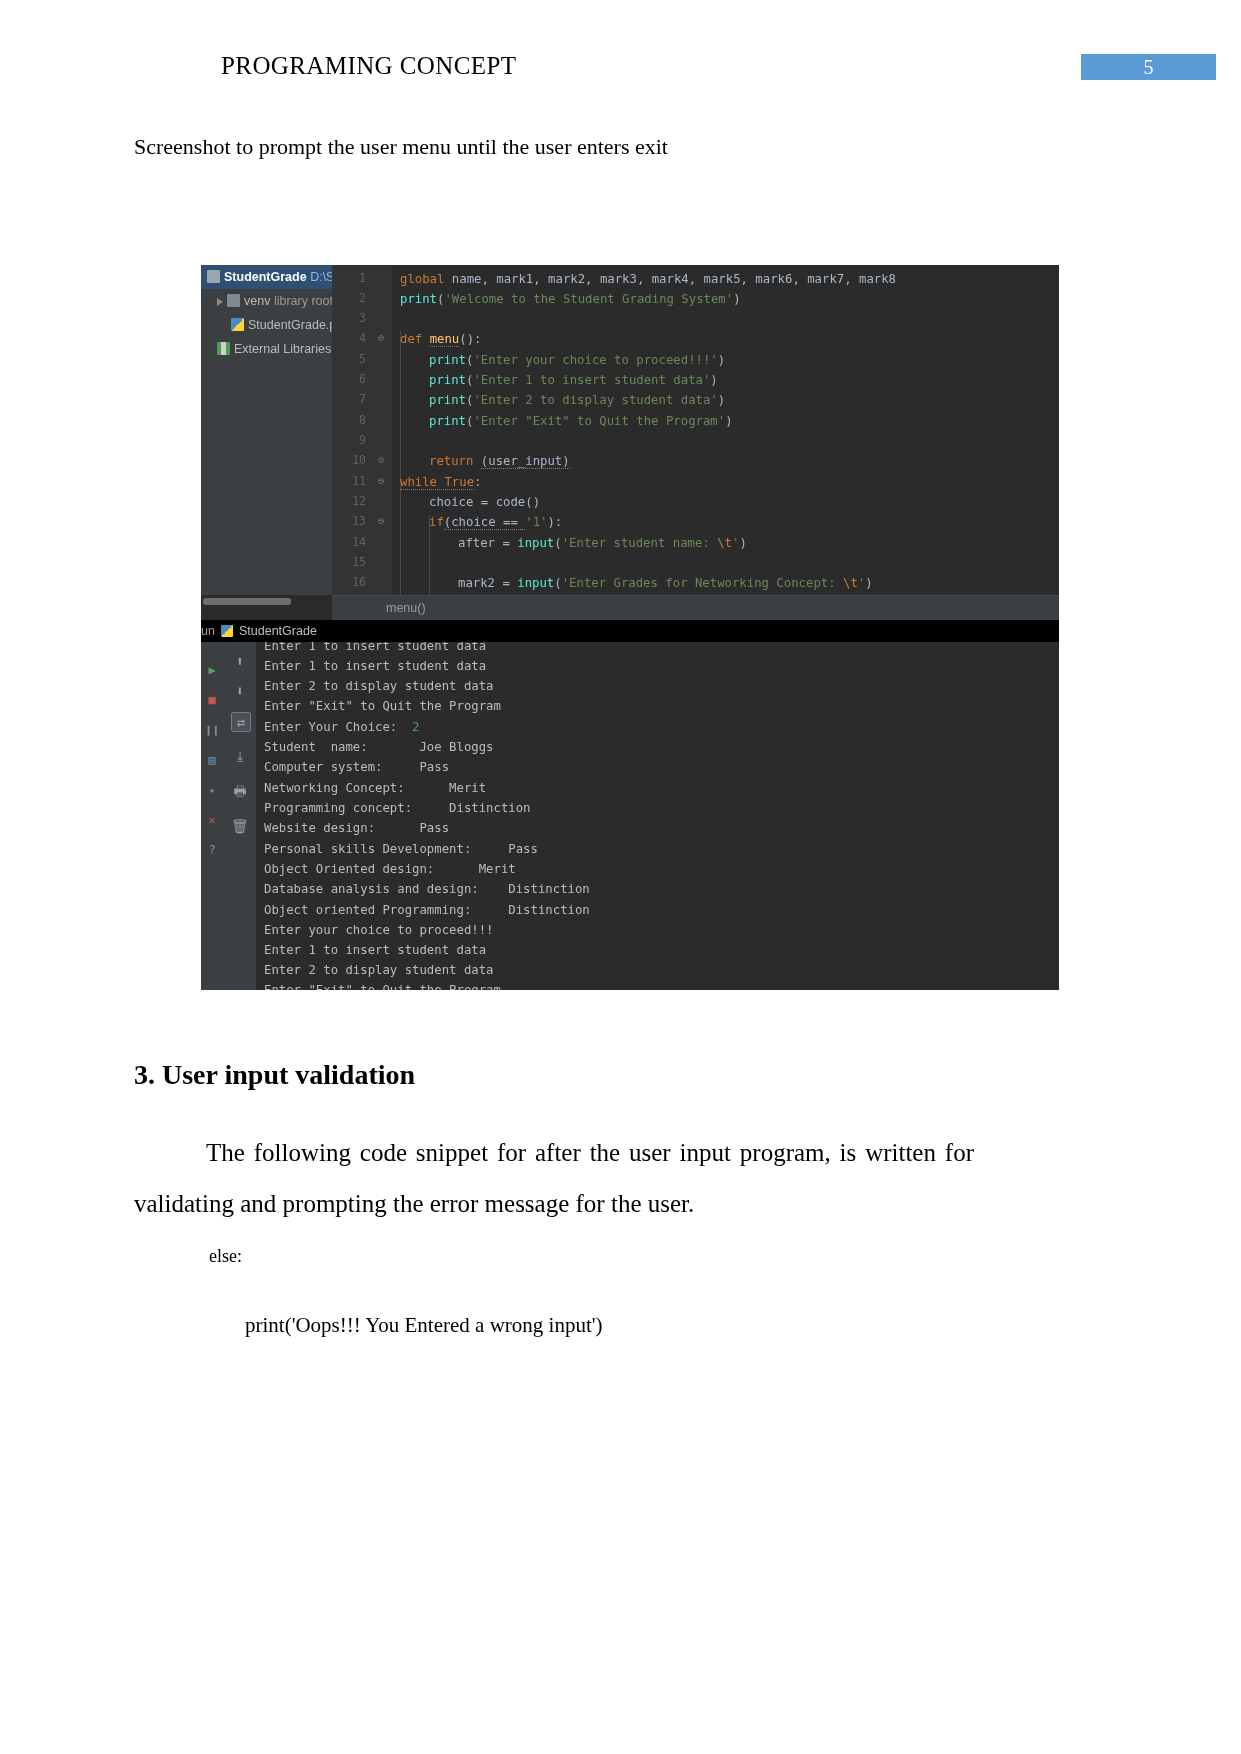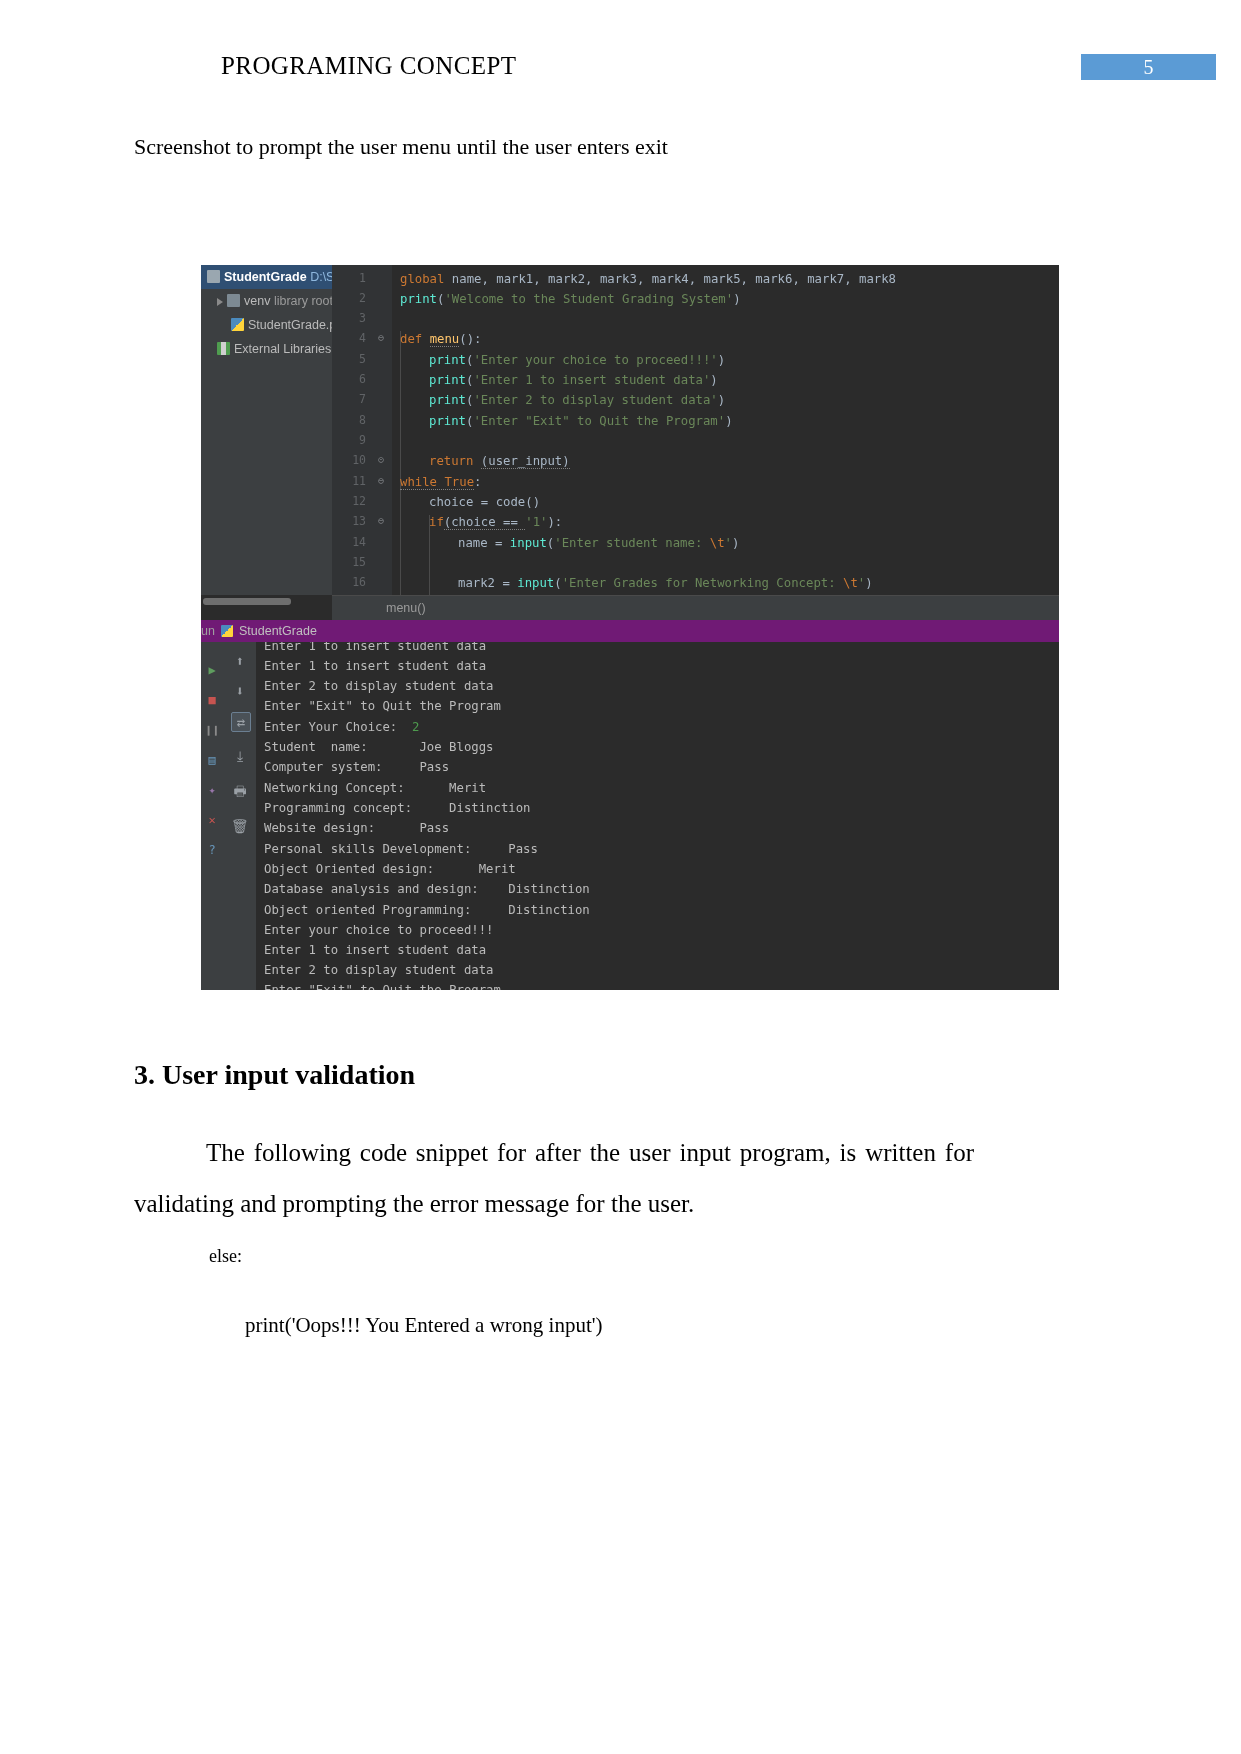--- a/index.html
+++ b/index.html
@@ -261,21 +261,21 @@
     left: 0; top: 355px;
     width: 858px;
     height: 370px;
     background: #2b2b2b;
   }
   .run-tab-bar {
     position: absolute;
     left: 0; top: 0;
     width: 858px;
     height: 22px;
-    background: #701a75;
+    background: #000000;
   }
   .run-tab-label {
     position: absolute;
     left: 0px;
     top: 0;
     font-family: "Liberation Sans", sans-serif;
     font-size: 12.5px;
     line-height: 22px;
     color: #a0a0a0;
     white-space: nowrap;
@@ -422,21 +422,21 @@
       <div class="cl" style="top:44px;  left:8px;"></div>
       <div class="cl" style="top:64px;  left:8px;"><span class="kw">def </span><span class="met wavy">menu</span><span class="plain">():</span></div>
       <div class="cl" style="top:85px;  left:37px;"><span class="fn">print</span><span class="plain">(</span><span class="str">'Enter your choice to proceed!!!'</span><span class="plain">)</span></div>
       <div class="cl" style="top:105px; left:37px;"><span class="fn">print</span><span class="plain">(</span><span class="str">'Enter 1 to insert student data'</span><span class="plain">)</span></div>
       <div class="cl" style="top:125px; left:37px;"><span class="fn">print</span><span class="plain">(</span><span class="str">'Enter 2 to display student data'</span><span class="plain">)</span></div>
       <div class="cl" style="top:146px; left:37px;"><span class="fn">print</span><span class="plain">(</span><span class="str">'Enter "Exit" to Quit the Program'</span><span class="plain">)</span></div>
       <div class="cl" style="top:186px; left:37px;"><span class="kw">return </span><span class="plain wavy">(user_input)</span></div>
       <div class="cl" style="top:207px; left:8px;"><span class="kw wavy">while True</span><span class="plain">:</span></div>
       <div class="cl" style="top:227px; left:37px;"><span class="plain">choice = code()</span></div>
       <div class="cl" style="top:247px; left:37px;"><span class="kw">if</span><span class="plain wavy">(choice == </span><span class="str">'1'</span><span class="plain">):</span></div>
-      <div class="cl" style="top:268px; left:66px;"><span class="plain">name = </span><span class="fn">input</span><span class="plain">(</span><span class="str">'Enter student name: </span><span class="esc">\t</span><span class="str">'</span><span class="plain">)</span></div>
+      <div class="cl" style="top:268px; left:66px;"><span class="plain">after = </span><span class="fn">input</span><span class="plain">(</span><span class="str">'Enter student name: </span><span class="esc">\t</span><span class="str">'</span><span class="plain">)</span></div>
       <div class="cl" style="top:288px; left:66px;margin-top:48px;"><span class="plain">mark1 = </span><span class="fn">input</span><span class="plain">(</span><span class="str">'Enter Grades for Computer Systems: </span><span class="esc">\t</span><span class="str">'</span><span class="plain">)</span></div>
       <div class="cl" style="top:308px; left:66px;"><span class="plain">mark2 = </span><span class="fn">input</span><span class="plain">(</span><span class="str">'Enter Grades for Networking Concept: </span><span class="esc">\t</span><span class="str">'</span><span class="plain">)</span></div>
     </div>
 
     <div class="breadcrumb-bar">menu()</div>
   </div>
 
   <div class="ide-run-zone">
     <div class="run-tab-bar">
       <div class="run-tab-label">un</div>

